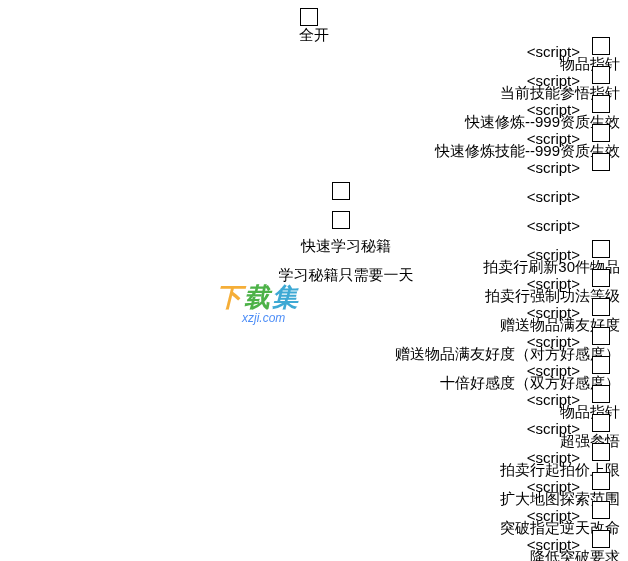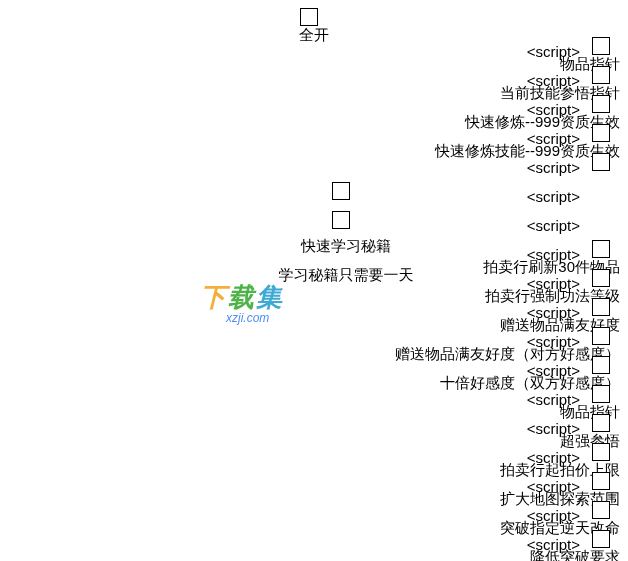--- a/index.html
+++ b/index.html
@@ -36,21 +36,21 @@
   }
   .script-col {
     position: absolute;
     right: 40px;
     top: 0;
     height: 29px;
     line-height: 29px;
   }
   .watermark {
     position: absolute;
-    left: 192px;
+    left: 208px;
     top: 272px;
     pointer-events: none;
     z-index: 5;
     opacity: 0.9;
   }
   .wm-top {
     font-size: 26px;
     font-weight: bold;
     font-style: italic;
     letter-spacing: 2px;

